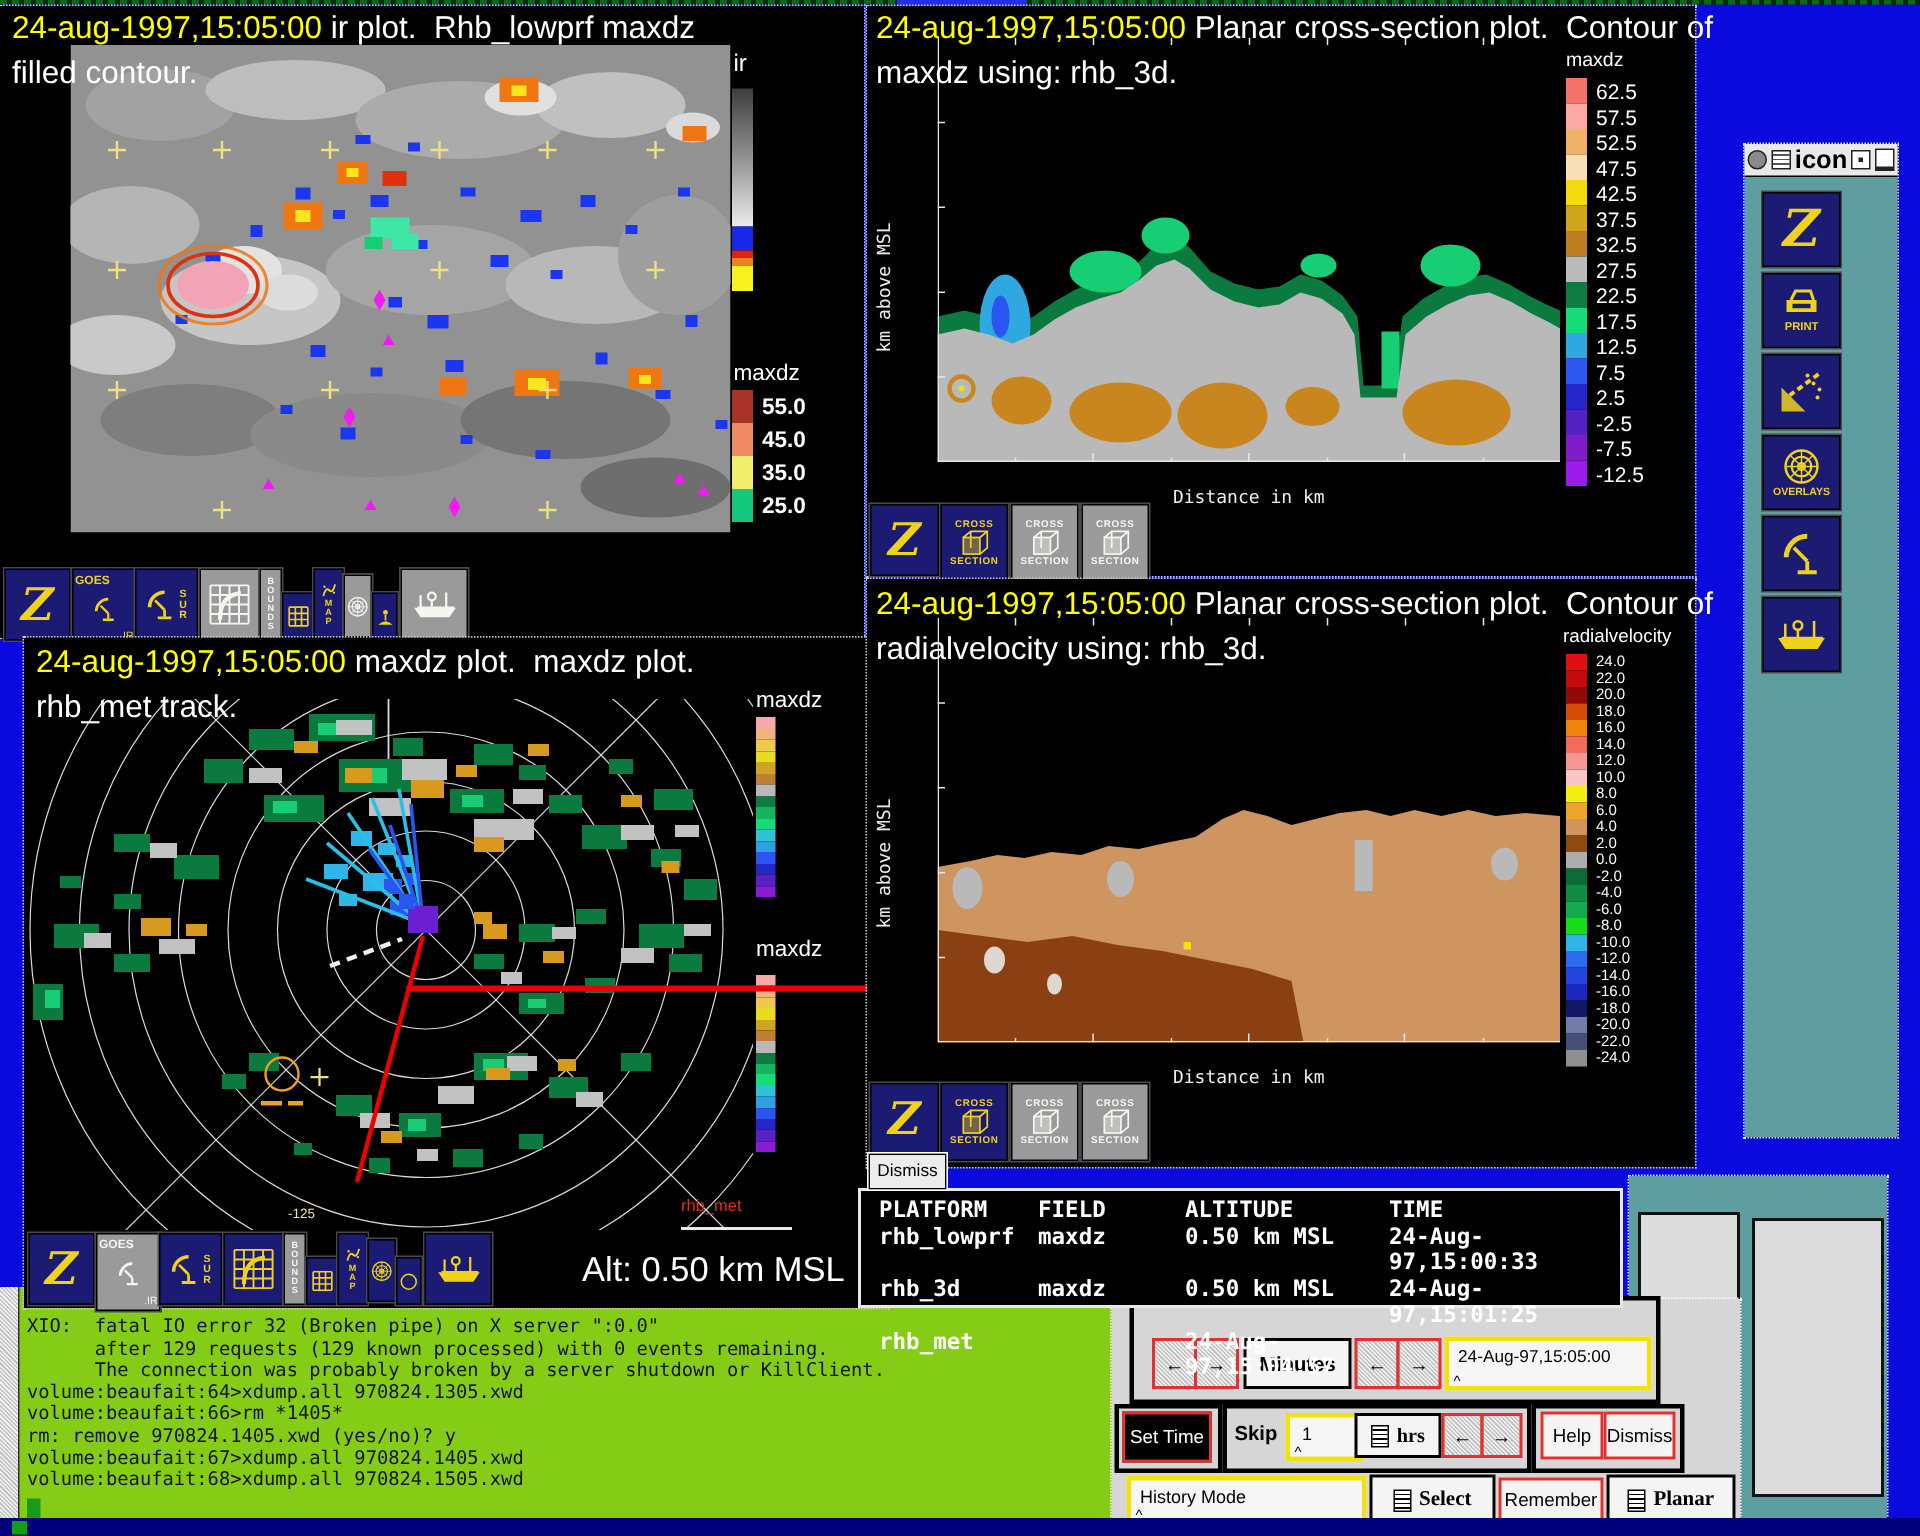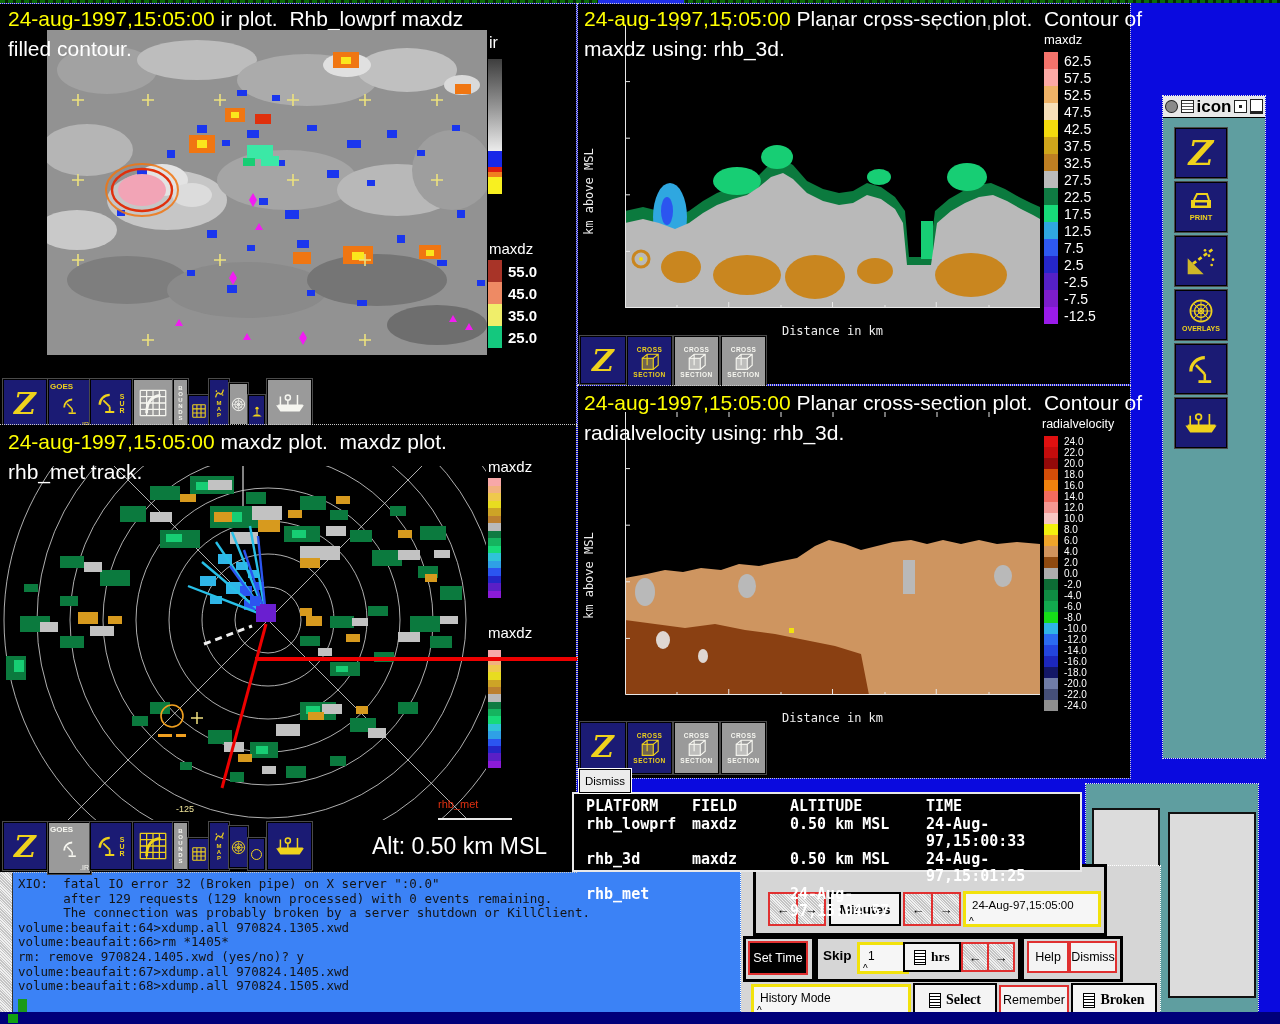--- a/index.html
+++ b/index.html
@@ -23,21 +23,21 @@
   .h11 .cbrow{height:11px}.h11 .cv{font-size:10px;line-height:11px}
   .gbar{display:flex;flex-direction:column}
   .gbar div{flex:1}
   .ibtn{position:absolute;background:#1B1B74;color:#EFD21C;border:1px solid #000;
         box-shadow:0 0 0 1px #4A4A4A;display:flex;align-items:center;justify-content:center;
         overflow:hidden;cursor:pointer}
   .ibtn.gray{background:#9A9A9A;color:#F6F6F0}
   .zchar{font-family:"DejaVu Serif",serif;font-style:italic;font-size:30px;font-weight:bold}
   .vtx{writing-mode:vertical-rl;text-orientation:upright;font-weight:bold;line-height:1}
   .xsb{font-size:6.5px;font-weight:bold;letter-spacing:.5px;line-height:7px;text-align:center}
-  .term{position:absolute;background:#3b82f6;z-index:1}
+  .term{position:absolute;background:#84cc16;z-index:1}
   .tline{white-space:pre;font:12.5px "DejaVu Sans Mono",monospace;line-height:14.6px;color:#141414}
   .stipple{background-image:repeating-linear-gradient(45deg,#C4C4C4 0 1px,#F0F0F0 1px 2px)}
   .abtn{position:absolute;border:2px solid #E03030;display:flex;align-items:center;justify-content:center;
         font-weight:bold;font-size:13px;color:#000;cursor:pointer}
   .box3{position:absolute;border:3px solid #000}
   .yfield{position:absolute;background:#F6F6F6;border:3px solid #F2E20C;color:#000}
   .dbtn{position:absolute;display:flex;align-items:center;justify-content:center;background:#F4F4F4;color:#000;cursor:pointer}
   .red2{border:2px solid #E03030}.blk2{border:2px solid #000}
   .bmono{font-family:Liberation Serif, serif;font-weight:bold}
   .mglyph{display:inline-block;width:10px;height:13px;border:1px solid #000;
@@ -314,21 +314,21 @@
         <use href="#s-buoy" width="12" height="13"></use>
       </svg>
   </div>
   <div class="ibtn gray" style="left:267px;top:375px;width:43px;height:46px">
     <svg width="32" height="22">
         <use href="#s-ship" width="32" height="22"></use>
       </svg>
   </div>
 </div>
 
-<div class="win" style="left:0;top:425px;width:576px;height:447px;z-index:2">
+<div class="win" style="left:16px;top:425px;width:576px;height:447px;z-index:2">
   <div class="t1 abs" style="left:8px;top:4px;z-index:4"><span class="ts">24-aug-1997,15:05:00</span><span> maxdz plot.  maxdz plot.</span></div>
   <div class="t1 abs" style="left:8px;top:34px;z-index:4">rhb_met track.</div>
 
   <svg class="abs" style="left:0;top:41px" width="486" height="354" viewBox="0 0 486 354">
     <g fill="none" stroke="#DADADA" stroke-width=".8">
       <circle cx="268" cy="154" r="33"></circle>
         <circle cx="268" cy="154" r="66"></circle>
         <circle cx="268" cy="154" r="99"></circle>
       <circle cx="268" cy="154" r="132"></circle>
         <circle cx="268" cy="154" r="165"></circle>
@@ -1004,21 +1004,21 @@
   <div class="yfield" style="left:10px;top:118px;width:148px;height:22px;font-size:12px;padding:4px 0 0 6px">
     <span>History Mode</span><span class="caret">^</span>
   </div>
   <div class="dbtn blk2 bmono" style="left:172px;top:117px;width:80px;height:30px;font-size:14px">
     <span class="mglyph"></span>
       <span>Select</span>
   </div>
   <div class="dbtn red2" style="left:258px;top:119px;width:66px;height:26px;font-size:12.5px">Remember</div>
   <div class="dbtn blk2 bmono" style="left:330px;top:117px;width:82px;height:30px;font-size:14px">
     <span class="mglyph"></span>
-      <span>Broken</span>
+      <span>Planar</span>
   </div>
 </div>
 
 <div class="abs" style="left:572px;top:792px;width:510px;height:80px;background:#000;border:2px solid #E8E8E8;z-index:6;padding:4px 0 0 12px;box-sizing:border-box">
   <div class="grid4">
     <span>PLATFORM</span>
     <span>FIELD</span>
     <span>ALTITUDE</span>
     <span>TIME</span>
   </div>

